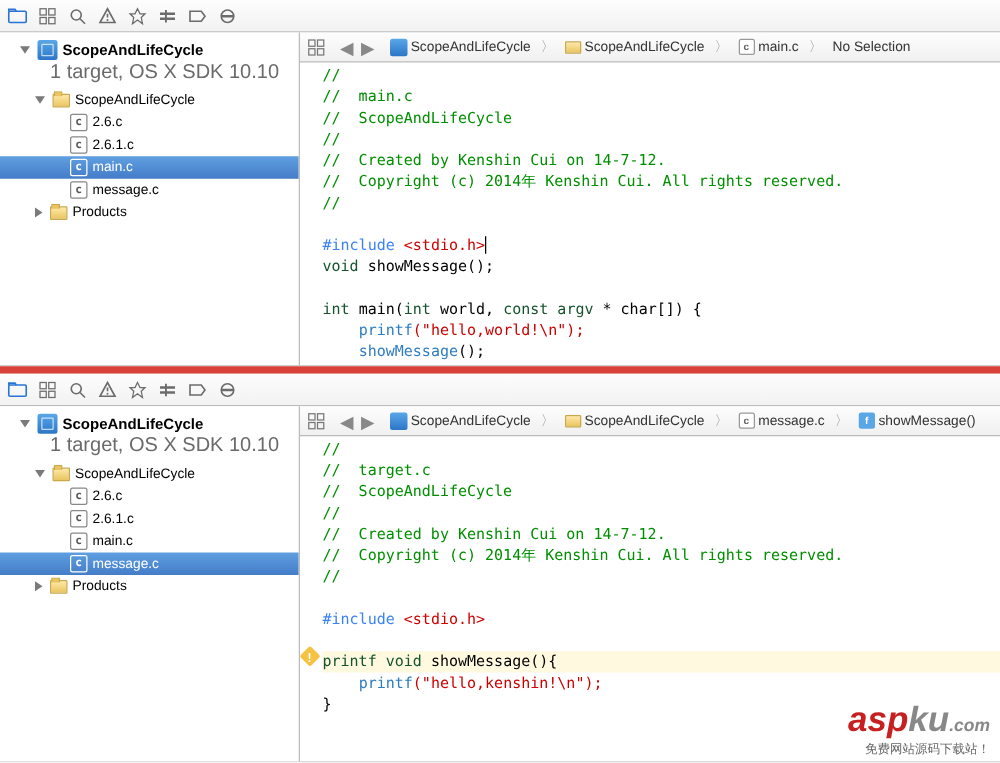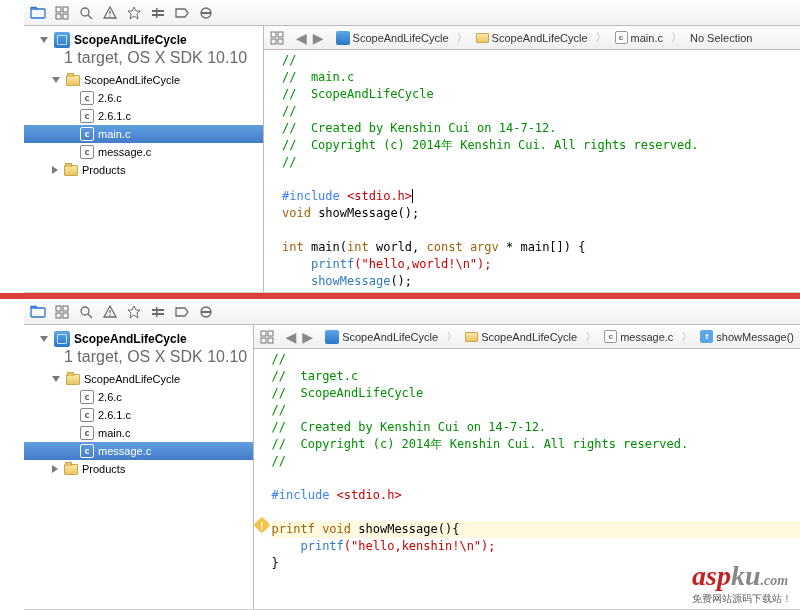--- a/index.html
+++ b/index.html
@@ -1,17 +1,17 @@
 <!DOCTYPE html>
 <html><head>
 <meta charset="utf-8">
 <style>
 * { margin: 0; padding: 0; box-sizing: border-box; }
 body { font-family: "Lucida Grande", "Helvetica Neue", sans-serif; font-size: 11px; background: #fff; color: #000; width: 800px; height: 610px; overflow: hidden; position: relative; }
-.pane { display: flex; flex-direction: column; border-bottom: 1px solid #ccc; margin-left: 24px; }
+.pane { display: flex; flex-direction: column; border-bottom: 1px solid #ccc; }
 .toolbar { display: flex; align-items: center; height: 26px; border-bottom: 1px solid #bbb; background: linear-gradient(#fdfdfd,#f2f2f2); padding: 0 6px; gap: 8px; }
 .toolbar .ticon { width: 16px; height: 16px; color: #6b6b6b; display: flex; align-items: center; justify-content: center; }
 .toolbar .ticon.active { color: #2774d6; }
 .content-row { display: flex; height: calc(100% - 26px); }
 .sidebar { width: 240px; border-right: 1px solid #bbb; background: #fff; overflow: hidden; padding-top: 4px; }
 .proj-header { display: flex; align-items: center; gap: 4px; padding: 2px 4px 2px 16px; }
 .disclose { width: 0; height: 0; border-left: 4px solid transparent; border-right: 4px solid transparent; border-top: 6px solid #7a7a7a; margin-right: 2px; }
 .disclose.right { border-top: 4px solid transparent; border-bottom: 4px solid transparent; border-left: 6px solid #7a7a7a; border-right: none; width:0; height:0; }
 .blueproj { width: 16px; height: 16px; background: linear-gradient(#5aa7e8,#2c76c7); border-radius: 2px; position: relative; }
 .blueproj::after { content:""; position:absolute; inset:3px; border:1px solid rgba(255,255,255,0.7); border-radius:1px; }
@@ -33,29 +33,29 @@
 .jumpbar .crumb { display: flex; align-items: center; gap: 3px; }
 .jumpbar .chev { color: #999; padding: 0 2px; }
 .mini-blueproj { width: 14px; height: 14px; background: linear-gradient(#5aa7e8,#2c76c7); border-radius: 2px; }
 .mini-folder { width: 13px; height: 10px; background: linear-gradient(#ffe9a8,#e9c561); border: 1px solid #c9a84a; border-radius: 1px; }
 .mini-c { width: 13px; height: 13px; border: 1px solid #999; border-radius: 2px; background:#fff; font-size:8px; font-weight:bold; color:#666; display:flex; align-items:center; justify-content:center; }
 .mini-f { width: 13px; height: 13px; border-radius: 2px; background:#5aa7e8; font-size:8px; font-weight:bold; color:#fff; display:flex; align-items:center; justify-content:center; }
 .code { flex:1; font-family: Menlo, Monaco, monospace; font-size: 12px; line-height: 17px; padding: 2px 0 6px 18px; white-space: pre; overflow: hidden; position: relative; }
 .cm { color: #008f00; }
 .pp { color: #3b82f6; }
 .ppinc { color: #c00; }
-.kw { color: #a16207; }
+.kw { color: #14532d; }
 .fn { color: #2e7cbf; }
 .str { color: #c00; }
 .num { color: #3b2fd6; }
 .gutter-warn { position:absolute; left:2px; width:12px; height:12px; background:#f6c244; border-radius:2px; transform: rotate(45deg); }
 .gutter-warn::after { content:"!"; position:absolute; transform: rotate(-45deg); left:4px; top:-1px; font-size:10px; font-weight:bold; color:#fff; }
 .warn-line { background: #fff9e0; display:inline-block; min-width: 100%; }
 .split { height: 6px; background: #d9403a; }
-.watermark { position: absolute; right: 8px; bottom: 4px; font-family: Liberation Serif, serif; text-align: left; pointer-events: none; }
+.watermark { position: absolute; right: 8px; bottom: 4px; font-family: Liberation Sans, sans-serif; text-align: right; pointer-events: none; }
 .watermark .big { font-size: 28px; font-weight: bold; font-style: italic; color: #c62020; }
 .watermark .big .gray { color: #888; font-style: italic; }
 .watermark .sub { font-size: 10px; color: #666; }
 svg { display:block; }
 </style>
 </head>
 <body>
 
 <div class="pane" style="height:293px">
   <div class="toolbar">
@@ -184,21 +184,21 @@
 <span class="cm">//  main.c</span>
 <span class="cm">//  ScopeAndLifeCycle</span>
 <span class="cm">//</span>
 <span class="cm">//  Created by Kenshin Cui on 14-7-12.</span>
 <span class="cm">//  Copyright (c) 2014年 Kenshin Cui. All rights reserved.</span>
 <span class="cm">//</span>
 
 <span class="pp">#include </span><span class="ppinc">&lt;stdio.h&gt;</span><span style="border-right:1px solid #000;height:14px"></span>
 <span class="kw">void</span><span> showMessage();</span>
 
-<span class="kw">int</span><span> main(</span><span class="kw">int</span><span> world, </span><span class="kw">const</span><span class="kw"> argv</span><span> * main[]) {</span>
+<span class="kw">int</span><span> main(</span><span class="kw">int</span><span> world, </span><span class="kw">const</span><span class="kw"> argv</span><span> * char[]) {</span>
     <span class="fn">printf</span><span class="str">("hello,world!\n");</span>
     <span class="fn">showMessage</span><span>();</span>
     <span class="kw">return </span><span class="num">0</span><span>;</span>
 </div>
     </div>
   </div>
 </div>
 
 <div class="split"></div>
 

